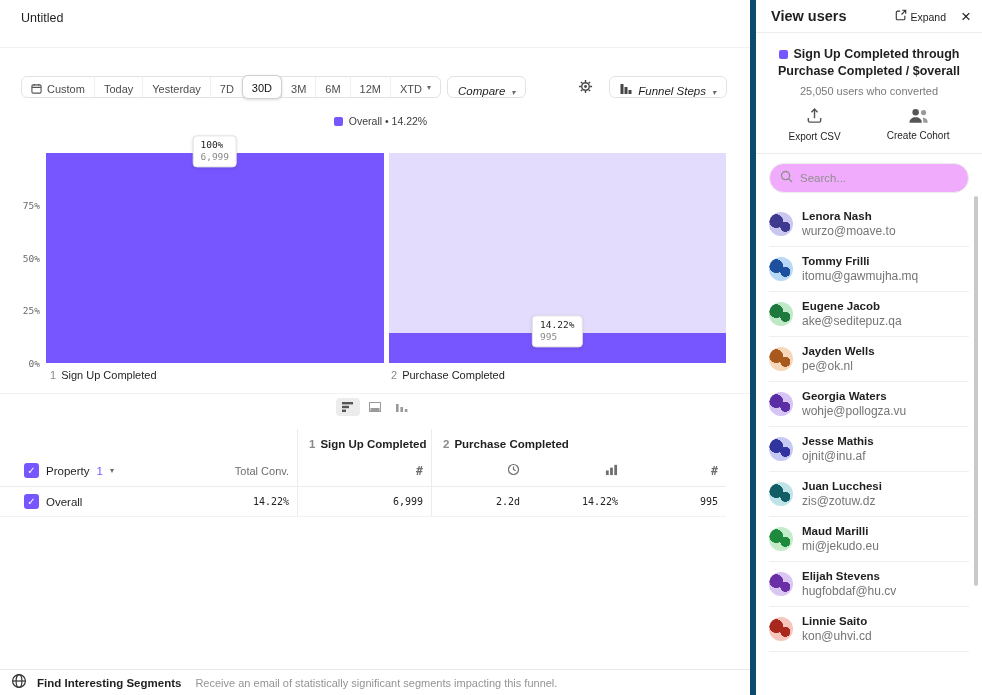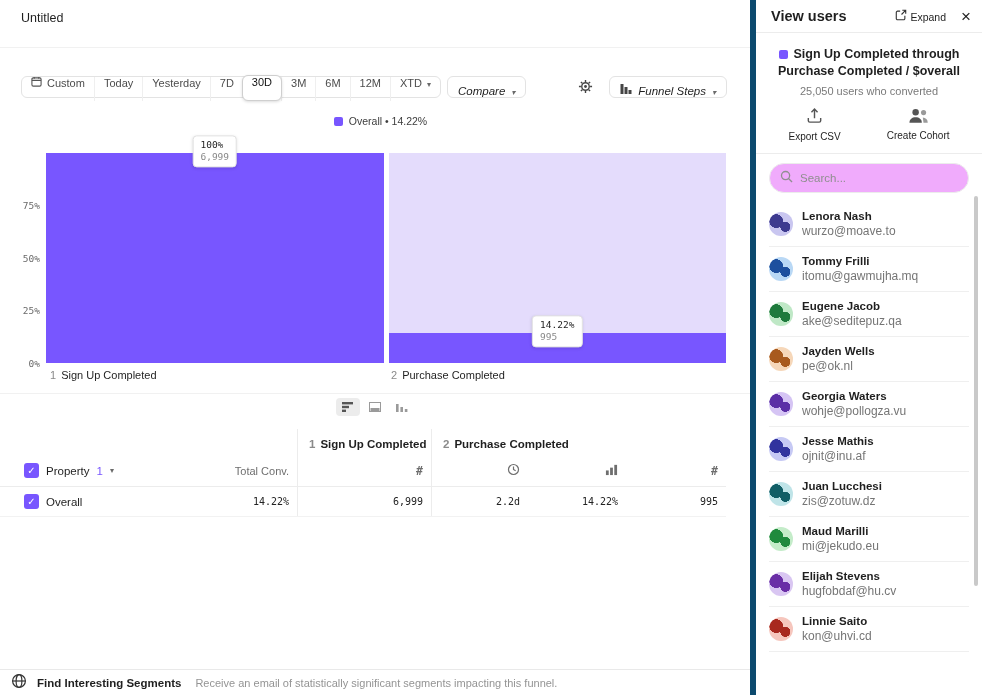--- a/index.html
+++ b/index.html
@@ -7,21 +7,21 @@
   .app { position:relative; width:982px; height:695px; background:#fff; overflow:hidden; color:#1f1f1f; }
 
   
   .main { position:absolute; top:0; left:0; width:750px; height:695px; }
   .titlebar { position:absolute; top:0; left:0; right:0; height:48px; border-bottom:1px solid #f1f1f1; }
   .titlebar .rtitle { position:absolute; left:21px; top:11px; font-size:12.5px; cursor:text; }
 
   .toolbar { position:absolute; top:75px; left:21px; right:23px; height:23px; display:flex; justify-content:space-between; align-items:center; }
   .tleft { display:flex; gap:6px; align-items:center; }
   .seg { display:flex; align-items:stretch; height:22px; border:1px solid #e3e3e3; border-radius:6px; background:#fff; }
-  .seg-btn { display:flex; align-items:flex-end; gap:5px; padding:12px 9px; font-size:11px; color:#4c4c4c; background:none; border:none; border-left:1px solid #efefef; cursor:pointer; font-family:inherit; white-space:nowrap; }
+  .seg-btn { display:flex; align-items:flex-start; gap:5px; padding:6px 9px; font-size:11px; color:#4c4c4c; background:none; border:none; border-left:1px solid #efefef; cursor:pointer; font-family:inherit; white-space:nowrap; }
   .seg-btn:first-child { border-left:none; }
   .seg-btn.sel { position:relative; z-index:2; margin:-2px -1px; border:1px solid #cfcfcf; border-radius:6px; background:#fff; box-shadow:0 1px 3px rgba(0,0,0,.14); color:#111; height:24px; }
   .btn { display:flex; align-items:flex-end; gap:6px; height:22px; padding:0 10px; border:1px solid #e3e3e3; border-radius:6px; background:#fff; font-size:11.5px; color:#1f1f1f; cursor:pointer; font-family:inherit; white-space:nowrap;font-style:italic; }
   .caret { font-size:8px; color:#6a6a6a; }
   .tright { display:flex; gap:16px; align-items:center; }
   .icon-btn { display:flex; align-items:center; cursor:pointer; background:none; border:none; padding:0; }
 
   .legend { position:absolute; top:115px; left:11px; right:0; display:flex; justify-content:center; align-items:center; gap:6px; font-size:10.5px; color:#3d3d3d; }
   .sq { width:9px; height:9px; border-radius:2px; display:inline-block; }
 

